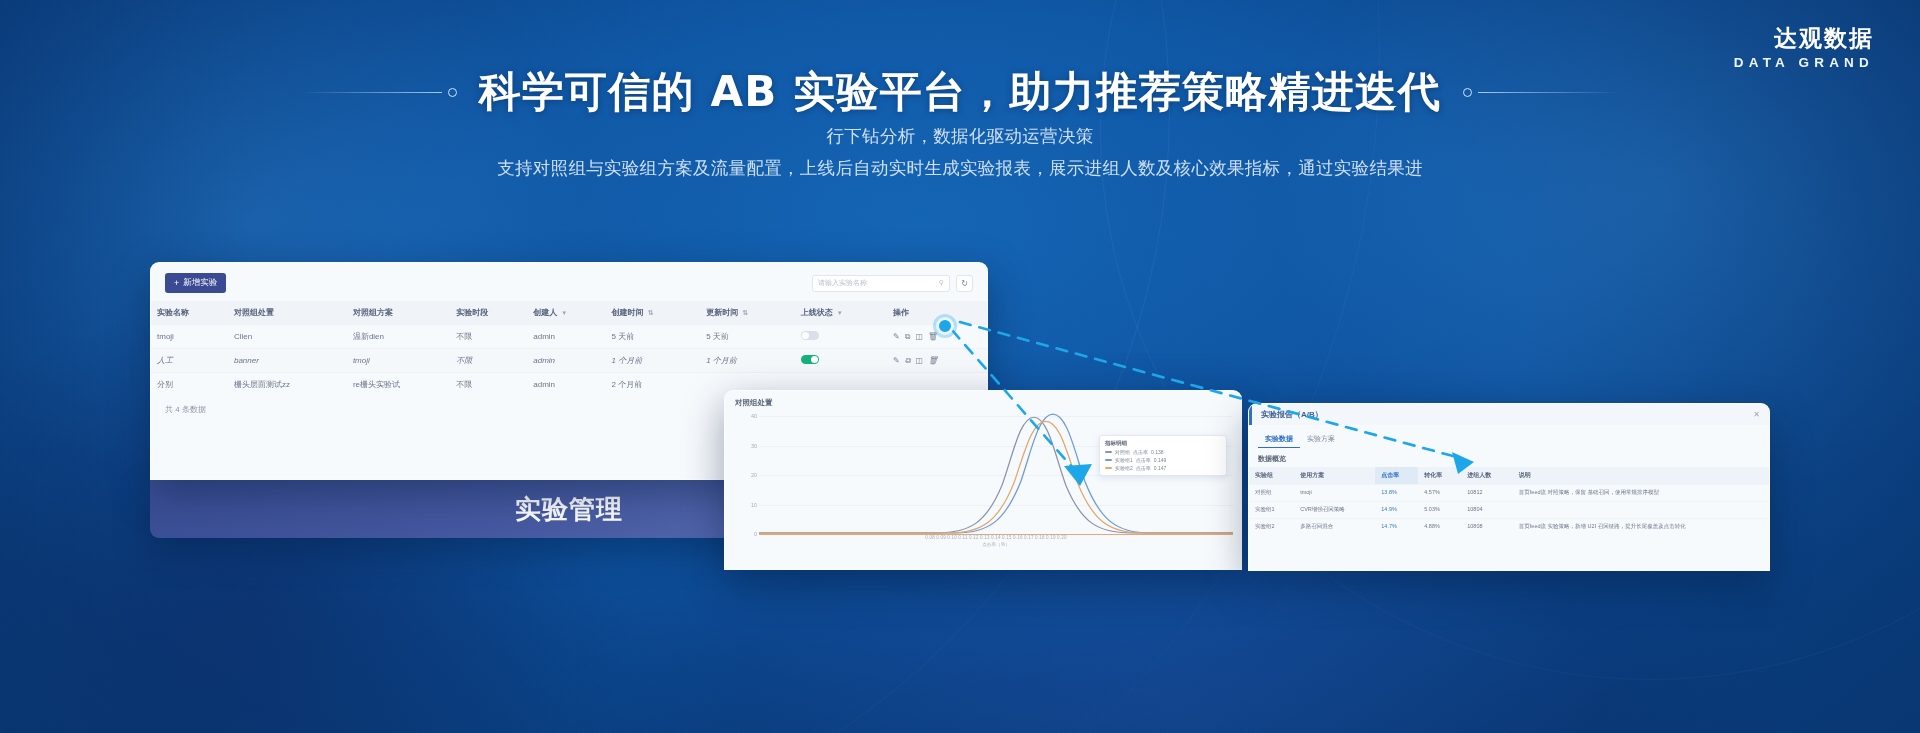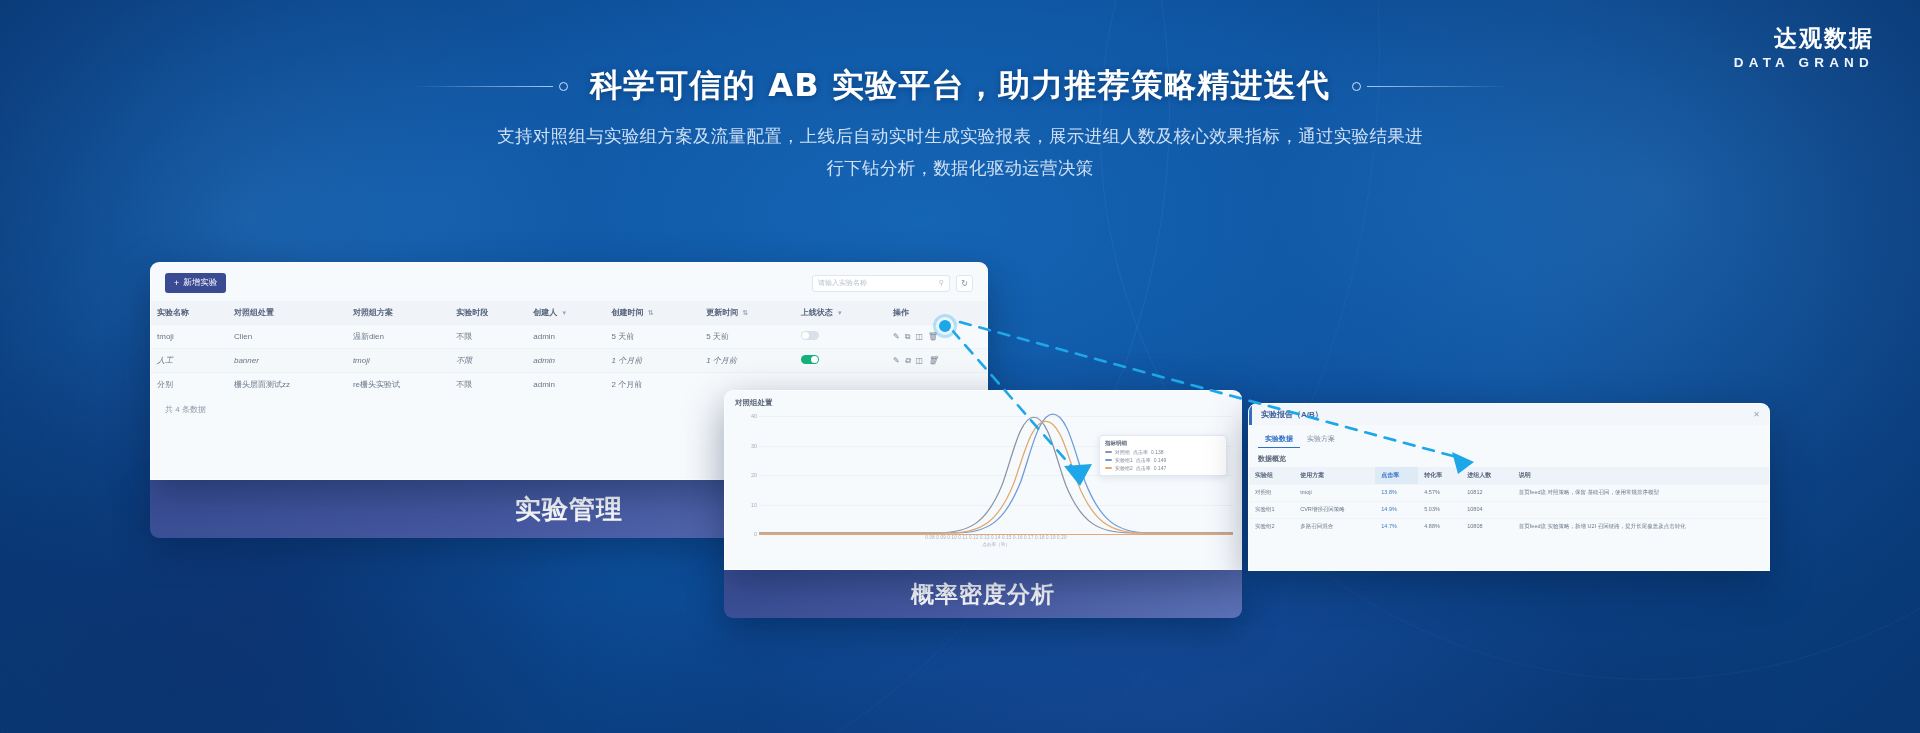--- a/index.html
+++ b/index.html
@@ -67,21 +67,21 @@
   }
   .orn { display:flex; align-items:center; }
   .orn .line { height:1px; width:140px; background:linear-gradient(90deg,rgba(150,200,255,0) 0%,rgba(190,220,255,.85) 100%); }
   .orn .dot {
     width:9px; height:9px; border-radius:50%;
     border:1.6px solid #cfe3fb; margin-left:6px; background:transparent;
   }
   .orn.right .line { background:linear-gradient(90deg,rgba(190,220,255,.85) 0%,rgba(150,200,255,0) 100%); }
   .orn.right .dot { margin-left:0; margin-right:6px; }
   #title {
-    font-size:32px; font-weight:bold; color:#ffffff; letter-spacing:1.2px;
+    font-size:42px; font-weight:bold; color:#ffffff; letter-spacing:1.2px;
     white-space:nowrap;
     font-family:"DejaVu Sans","Liberation Sans",sans-serif;
     text-shadow:0 1px 6px rgba(4,30,70,.45);
   }
 
   
   #subtitle {
     position:absolute; left:50%; transform:translateX(-50%); top:120px;
     width:1180px; text-align:center;
     color:#cfe0f5; font-size:17.5px; line-height:1.85; letter-spacing:.3px;
@@ -245,22 +245,22 @@
     <span class="dot"></span>
   </span>
   <div id="title">科学可信的 AB 实验平台，助力推荐策略精进迭代</div>
   <span class="orn right">
     <span class="dot"></span>
     <span class="line"></span>
   </span>
 </div>
 
 <div id="subtitle">
+  <div>行下钻分析，数据化驱动运营决策</div>
   <div>支持对照组与实验组方案及流量配置，上线后自动实时生成实验报表，展示进组人数及核心效果指标，通过实验结果进</div>
-  <div>行下钻分析，数据化驱动运营决策</div>
 </div>
 
 <div id="stage">
 
   <div class="card glass" id="card1">
     <div class="shot mini">
 
       <div class="c1-top">
         <div class="btn-primary">
           <span class="plus">+</span>
@@ -406,21 +406,20 @@
           </div>
           <div class="lrow">
             <span class="sw" style="background:#e3a76a"></span>
             <span>实验组2</span>
             <span>点击率</span>
             <span>0.147</span>
           </div>
         </div>
       </div>
     </div>
-    <div class="caption">概率密度分析</div>
   </div>
 
   <div class="card glass" id="card3">
     <div class="shot mini">
       <div class="c3-bar">
         <span class="t">实验报告（A/B）</span>
         <span class="x">✕</span>
       </div>
       <div class="c3-tabs">
         <div class="c3-tab active">实验数据</div>

